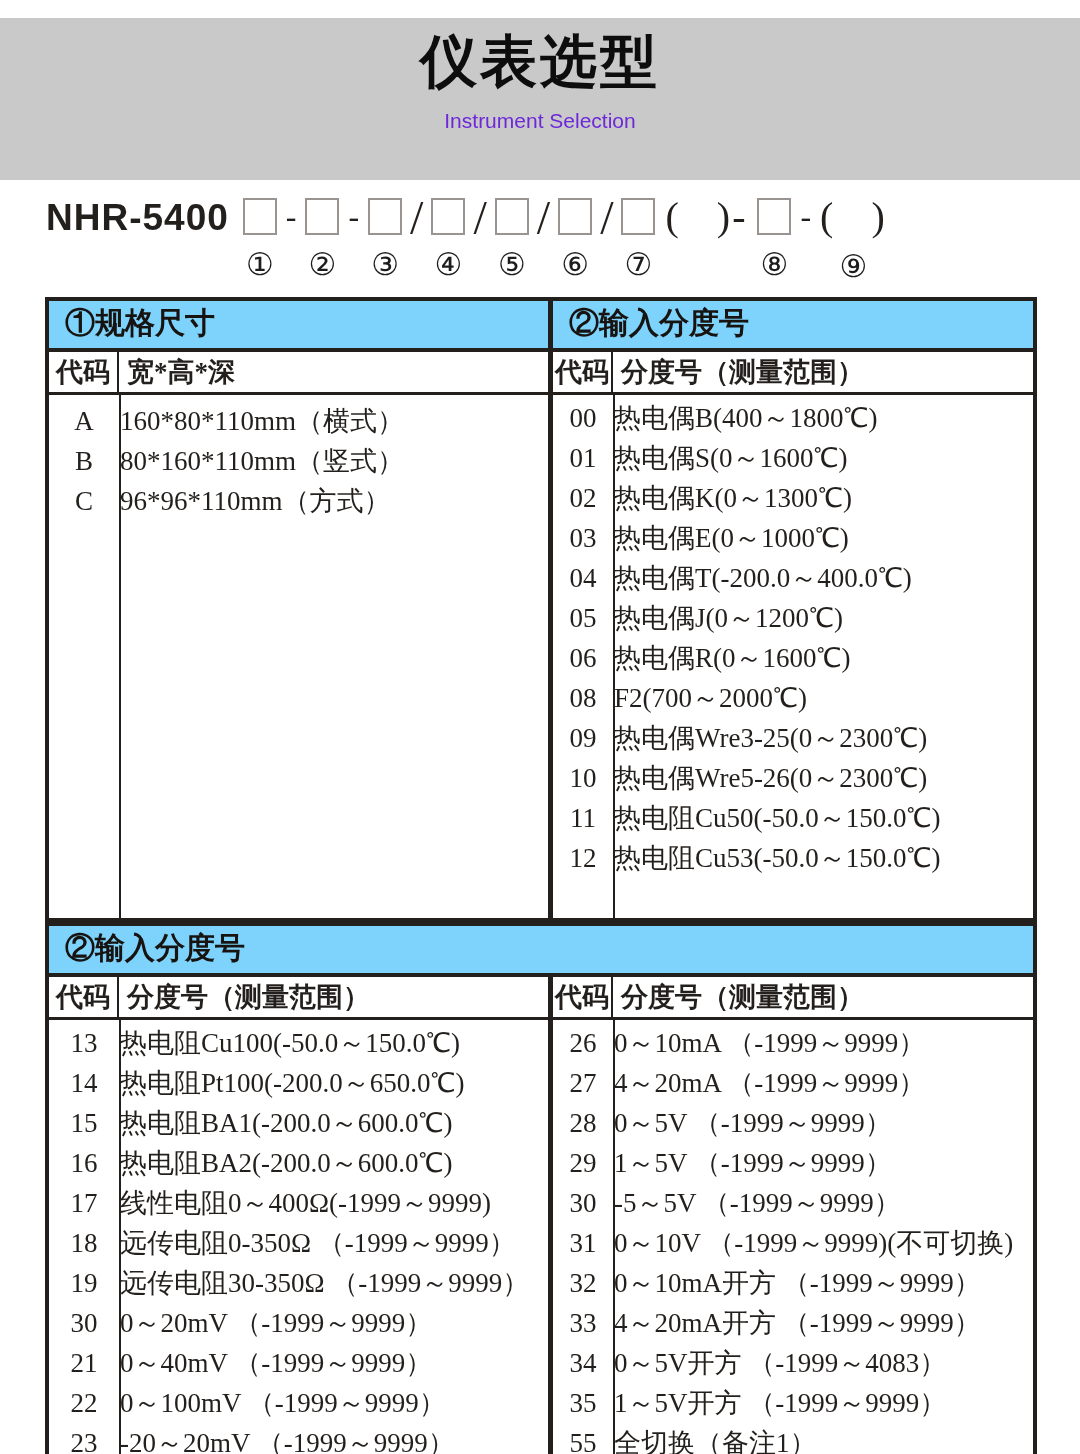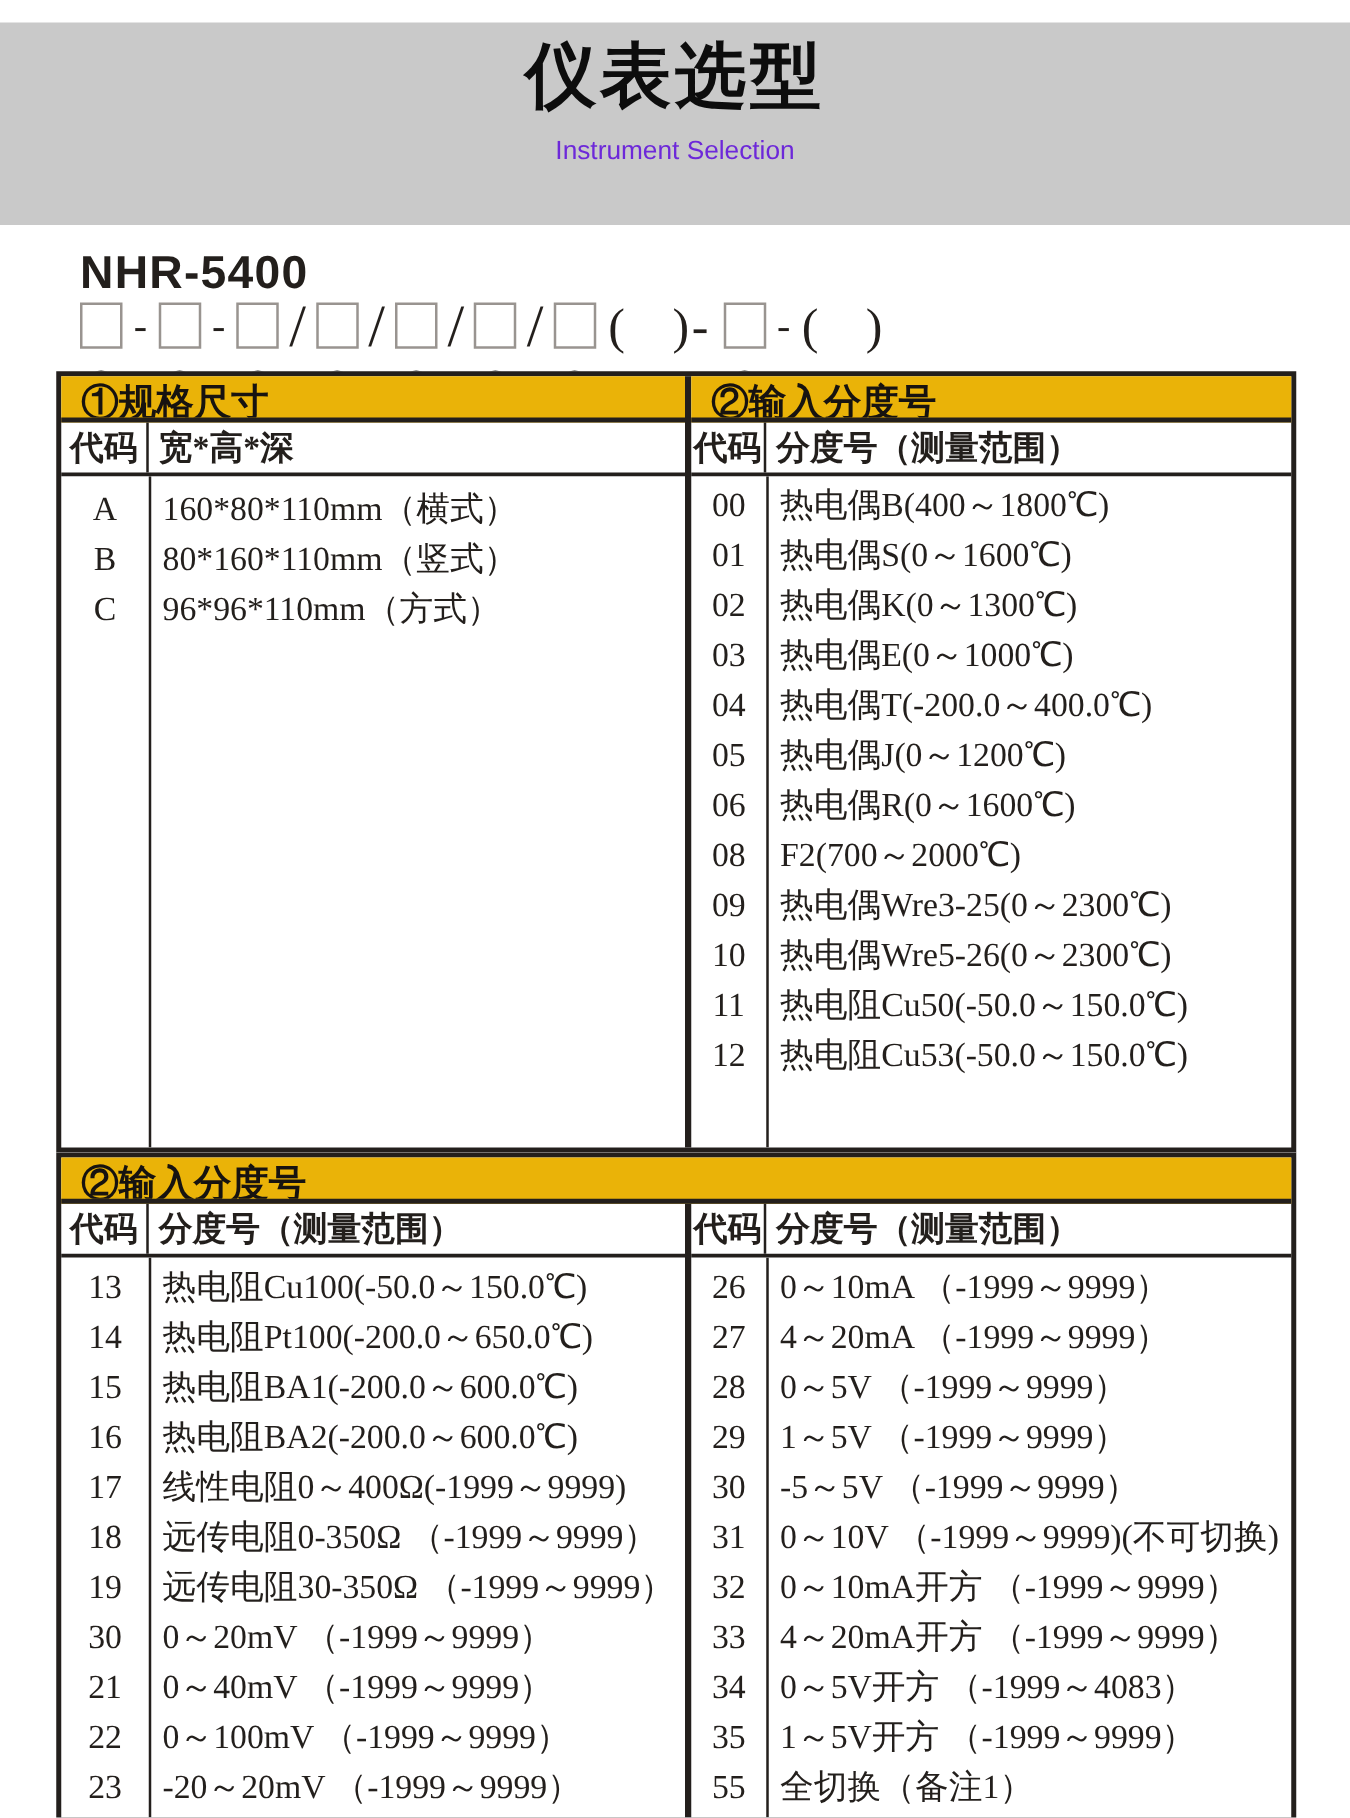--- a/index.html
+++ b/index.html
@@ -19,22 +19,22 @@
     font-family:"Liberation Sans", sans-serif; font-weight:bold;
     font-size:57px; line-height:62px; letter-spacing:3px; color:#0d0d0d;
   }
   .title-band .subtitle {
     margin:16px; font-family:"Liberation Sans", sans-serif;
     font-size:21px; line-height:26px; color:#6d28d9;
   }
 
   
   .model {
-    position:absolute; top:196px; left:64px; width:980px;
-    display:flex; align-items:flex-start;flex-direction:column;
+    position:absolute; top:196px; left:46px; width:980px;
+    display:flex; align-items:flex-start;
   }
   .model .prefix {
     font-family:"Liberation Sans", sans-serif; font-weight:bold;
     font-size:37px; line-height:44px; letter-spacing:1px; margin-right:14px;
     white-space:nowrap;
   }
   .slot { display:flex; flex-direction:column; align-items:center; }
   .slot .box {
     width:34px; height:37px; margin-top:2px;
     border:2px solid #999490; background:#fff; box-sizing:border-box;
@@ -56,22 +56,22 @@
     border:4px solid #231f1c; background:#fff;
   }
   #table1 { top:297px; height:625px; display:flex; }
   #table2 { top:922px; height:536px; display:flex; flex-direction:column; }
 
   .half-left  { width:504px; border-right:5px solid #231f1c; box-sizing:border-box;
                 display:flex; flex-direction:column; }
   .half-right { flex:1; display:flex; flex-direction:column; }
 
   .sec-head {
-    height:37px; box-sizing:border-box; flex:0 0 auto;
-    background:#eab308; border-bottom:4px solid #231f1c;
+    height:51px; box-sizing:border-box; flex:0 0 auto;
+    background:#7dd3fc; border-bottom:4px solid #231f1c;
     font-family:"Liberation Sans", sans-serif; font-weight:bold;
     font-size:30px; line-height:44px; padding-left:16px; color:#171310;
     white-space:nowrap; overflow:hidden;
   }
   .sub-head {
     display:flex; height:43px; box-sizing:border-box; flex:0 0 auto;
     border-bottom:3px solid #231f1c;
     font-family:"Liberation Sans", sans-serif; font-weight:bold;
     font-size:27px; line-height:40px; white-space:nowrap;
   }
@@ -79,21 +79,21 @@
   .sub-head .c2 { flex:1; padding-left:8px; overflow:hidden;font-family:Liberation Serif, serif; }
   .w70 { width:70px; }
   .w60 { width:60px; }
 
   .tdata { position:relative; flex:1; overflow:hidden; padding-top:3px; }
   .tdata .vline { position:absolute; top:0; bottom:0; width:2px; background:#231f1c; }
   .vl70 { left:70px; } .vl60 { left:60px; }
 
   .trow { display:flex; height:40px; font-size:27px; line-height:40px; white-space:nowrap; }
   .trow .tcode { text-align:center; flex:0 0 auto; }
-  .trow .tdesc { padding-left:11px; overflow:hidden; }
+  .trow .tdesc { padding-left:1px; overflow:hidden; }
   .pt4 { padding-top:6px; }
   .cols { display:flex; flex:1; }
 </style>
 </head>
 <body>
 
 <div class="title-band">
   <h1 class="title">仪表选型</h1>
   <div class="subtitle">Instrument Selection</div>
 </div>

